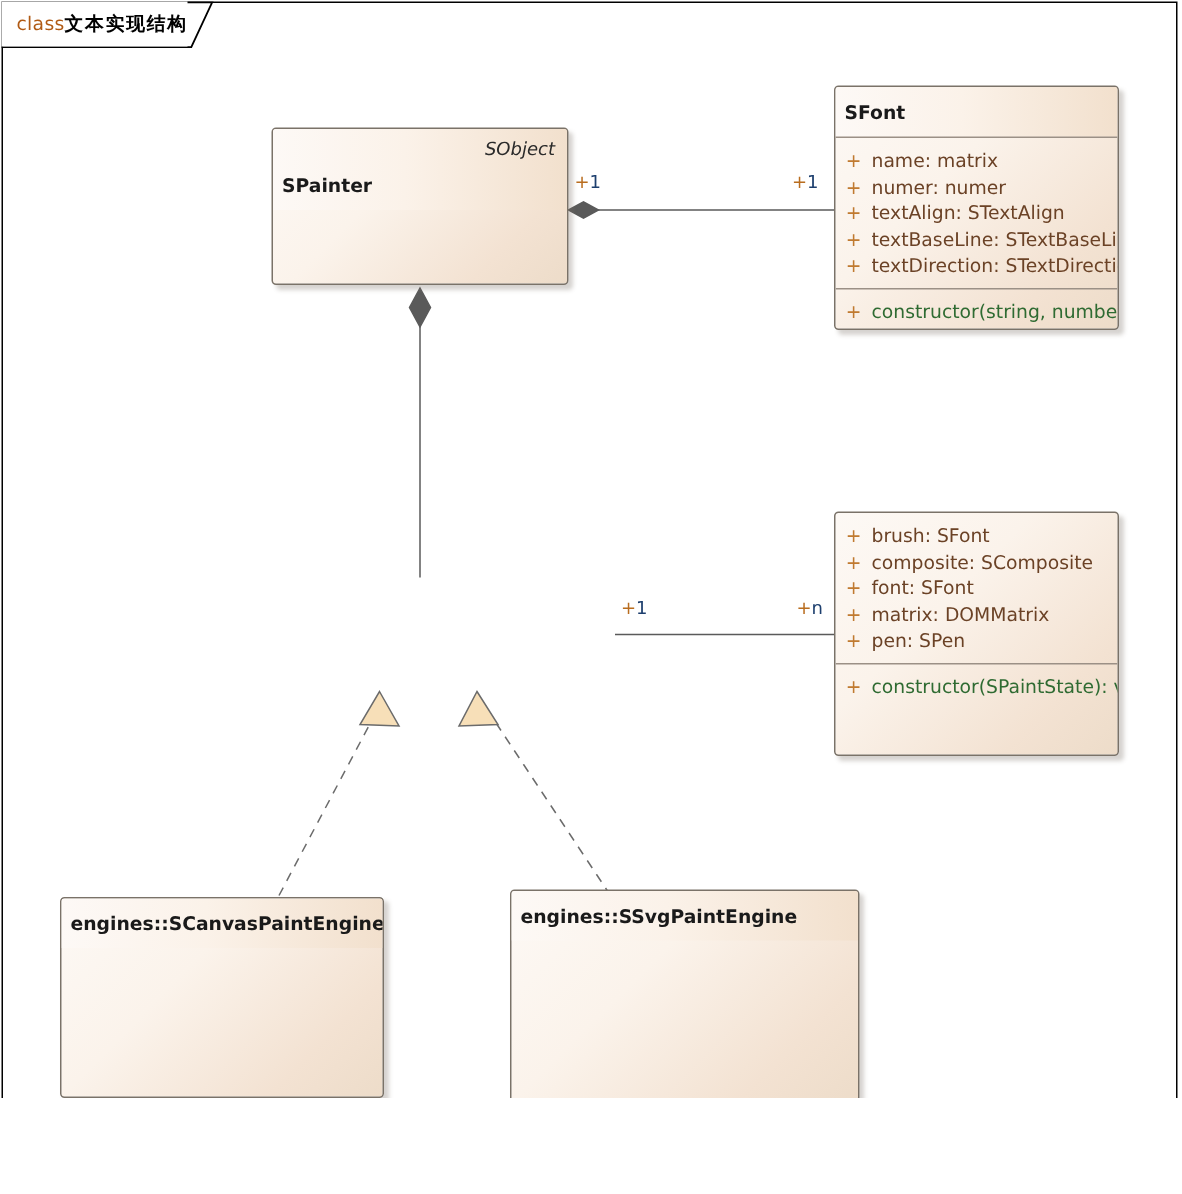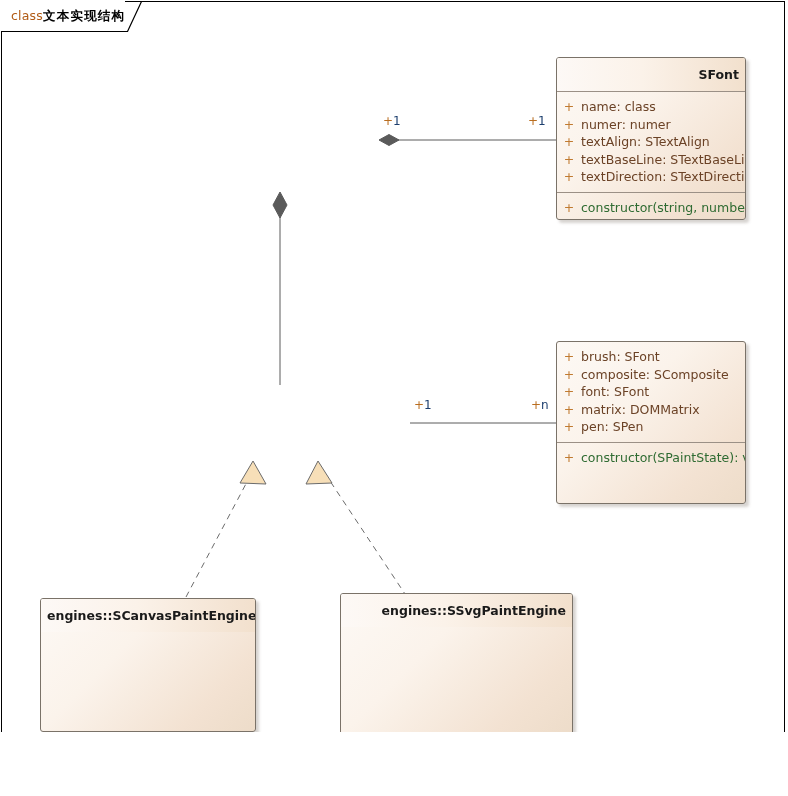--- a/index.html
+++ b/index.html
@@ -56,21 +56,21 @@
     position: absolute;
     box-sizing: border-box;
     border: 1px solid #7a7268;
     border-radius: 3px;
     background: linear-gradient(135deg, #fdf9f5 0%, #fbf3eb 38%, #f3e2d2 78%, #eddcc9 100%);
     box-shadow: 3px 3px 3px rgba(120,110,100,0.30);
     overflow: hidden;
   }
   .cls-header {
     position: relative;
-    text-align: right;
+    text-align: left;
     font-size: 12.5px;
     font-weight: bold;
     color: #1a1a1a;
     padding: 9px 6px 9px 6px;
     background: linear-gradient(90deg, #fdf9f6 0%, #fbf2e9 45%, #f2e0cd 100%);
   }
   .cls-header.has-sep { border-bottom: 1px solid #9b9086; }
   .cls-header.abstract { font-style: italic; }
   .stereotype {
     position: absolute;
@@ -152,29 +152,35 @@
   </svg>
 
   <svg class="frame-tab-shape" viewBox="0 0 150 31">
     <path d="M0.5,0.5 L140.5,0.5 L126.5,30.5 L0.5,30.5 Z" fill="#ffffff" stroke="#000000" stroke-width="1.2"></path>
   </svg>
   <div class="frame-border"></div>
   <div class="frame-tab">
     <span class="frame-tab-label"><span class="kw-class">class</span><span class="kw-rest">文本实现结构</span></span>
   </div>
 
+  <div class="cls" style="left:181px; top:85px; width:198px; height:105px;">
+    <div class="cls-header" style="padding-top:30px;">
+      <span class="stereotype">SObject</span>
+      <span>SPainter</span>
+    </div>
+  </div>
 
   <div class="cls" style="left:556px; top:57px; width:190px; height:163px;">
     <div class="cls-header has-sep">
       <span>SFont</span>
     </div>
     <div class="cls-section attrs">
       <div class="row">
         <span class="vis">+</span>
-        <span class="attr-text">name: class</span>
+        <span class="attr-text">name: matrix</span>
       </div>
       <div class="row">
         <span class="vis">+</span>
         <span class="attr-text">numer: numer</span>
       </div>
       <div class="row">
         <span class="vis">+</span>
         <span class="attr-text">textAlign: STextAlign</span>
       </div>
       <div class="row">

